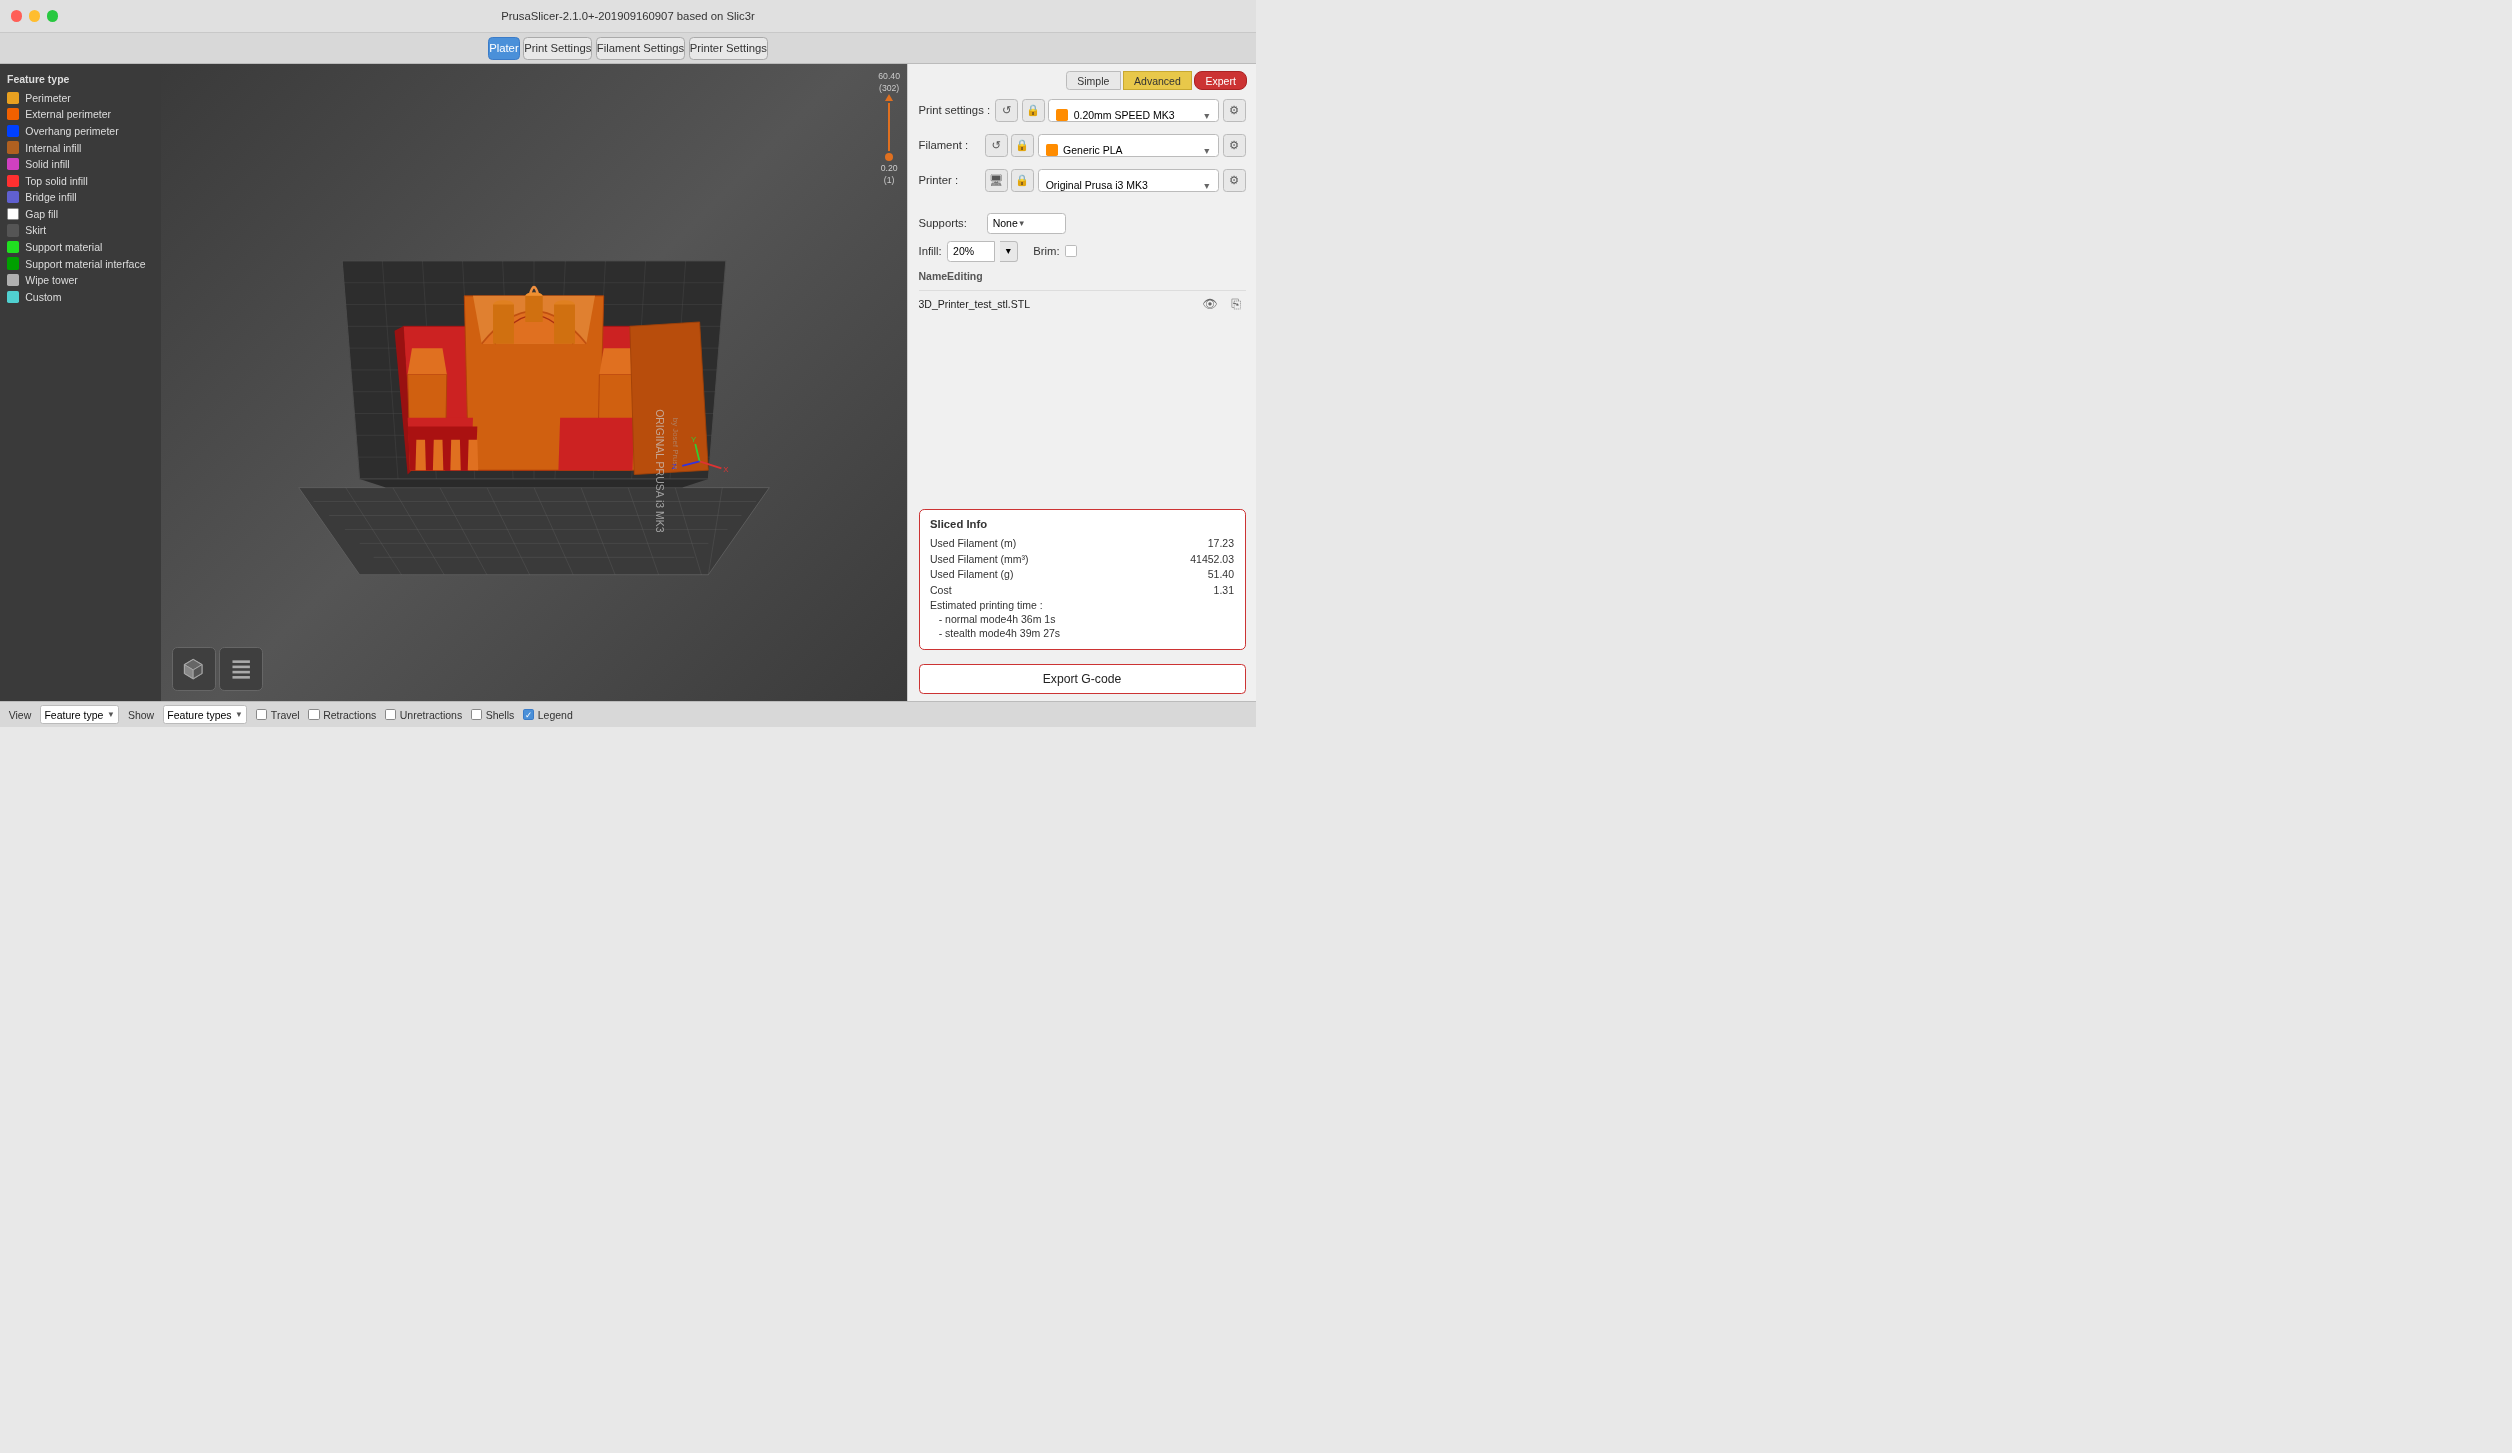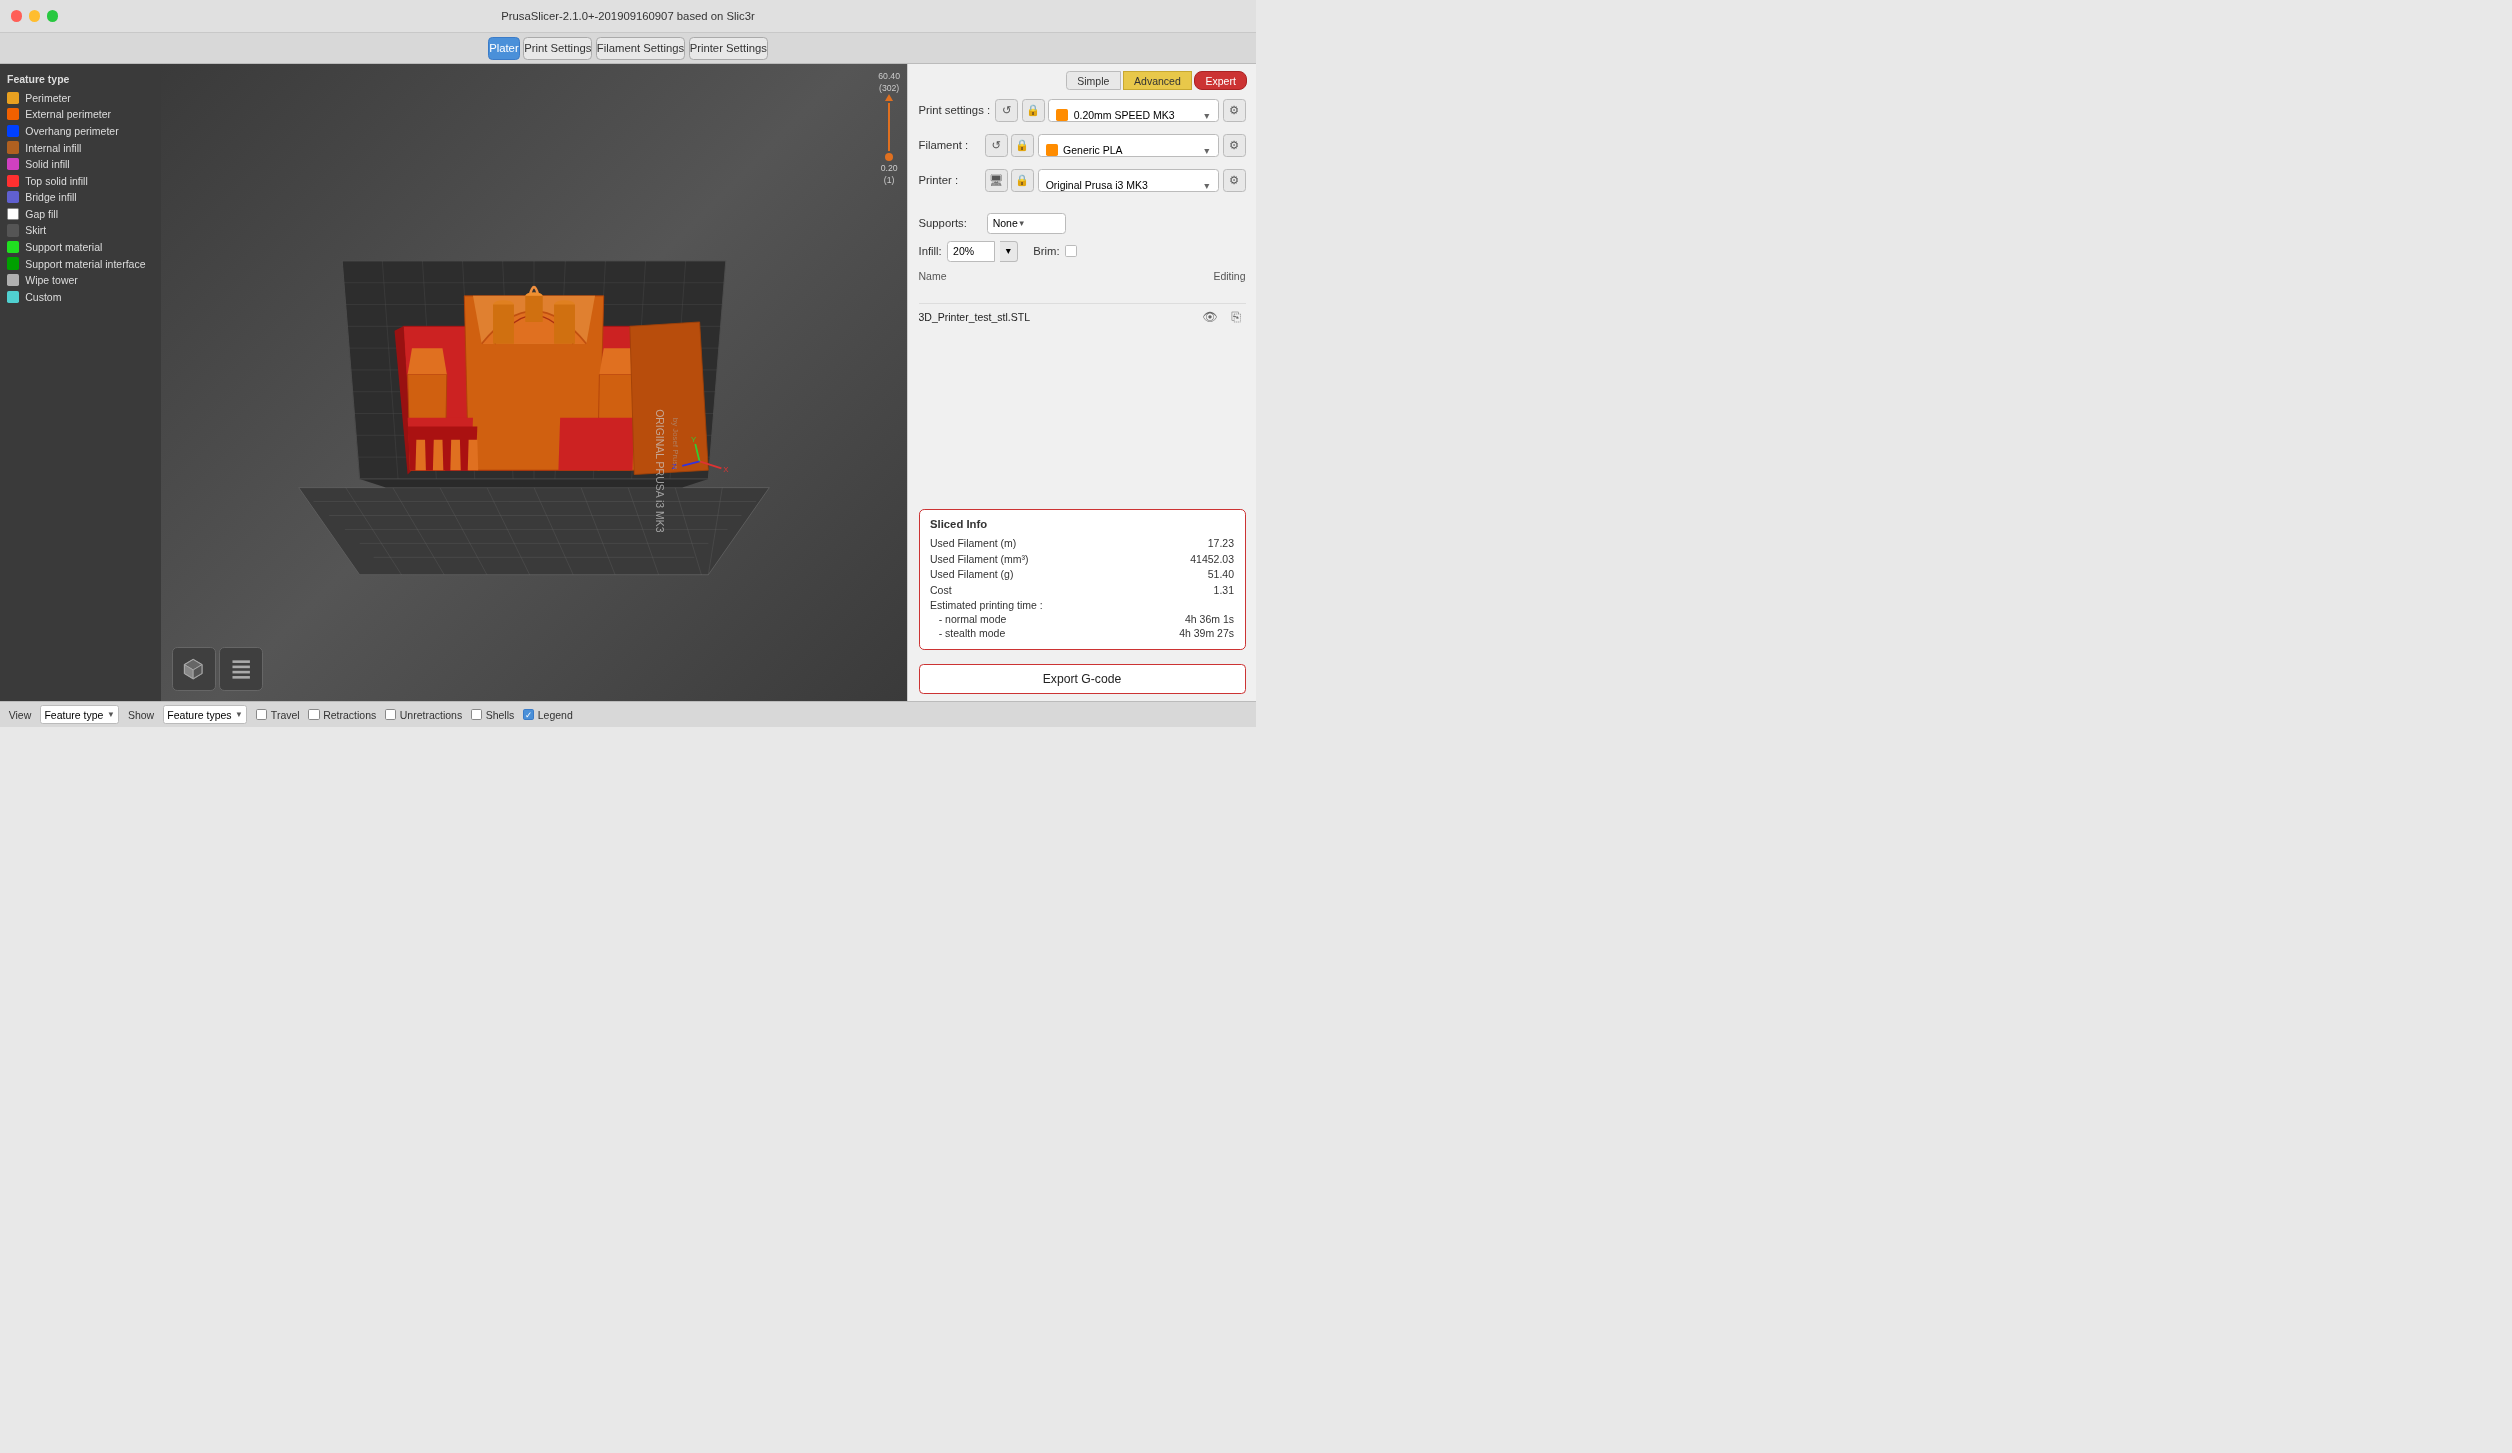--- a/index.html
+++ b/index.html
@@ -320,25 +320,25 @@
       border-radius: 1.7px;
     }
 
     
     .name-table {
       padding: 5.2px 10.5px;
       flex-shrink: 0;
     }
     .name-table-header {
       display: flex;
-      justify-content: space-between;
+      justify-content: flex-start;
       font-size: 10.5px;
       color: #555;
-      font-weight: 400;
-      margin-bottom: 21px;
+      font-weight: 700;
+      margin-bottom: 8px;
     }
     .name-table-row {
       display: flex;
       justify-content: space-between;
       align-items: center;
       padding: 3.5px 0;
       border-top: 0.9px solid #ddd;
     }
     .name-cell {
       font-size: 10.5px;
@@ -388,21 +388,20 @@
     .print-time-section {
       margin-top: 3.5px;
     }
     .print-time-label {
       font-size: 10.5px;
       color: #333;
       margin-bottom: 1.7px;
     }
     .print-time-row {
       display: flex;
-      justify-content: space-between;
       font-size: 10.5px;
       color: #333;
       padding-left: 8.7px;
       margin-bottom: 1.7px;
     }
 
     
     .export-btn {
       margin: 7px 10.5px;
       height: 30px;

